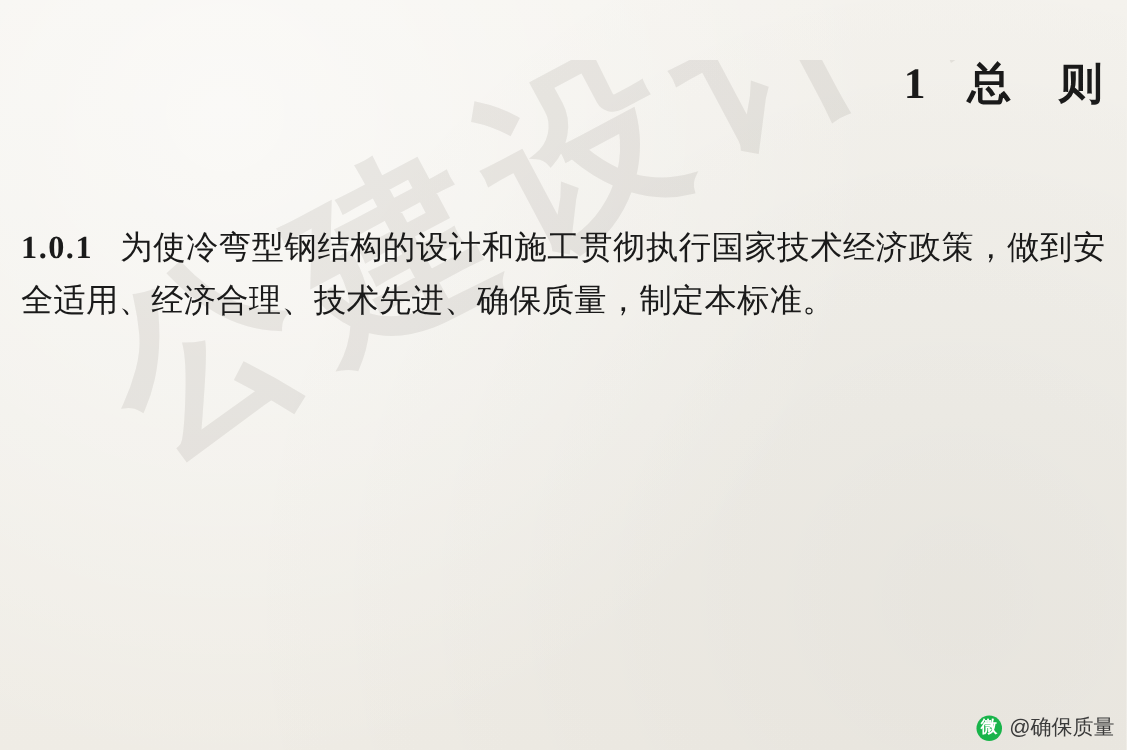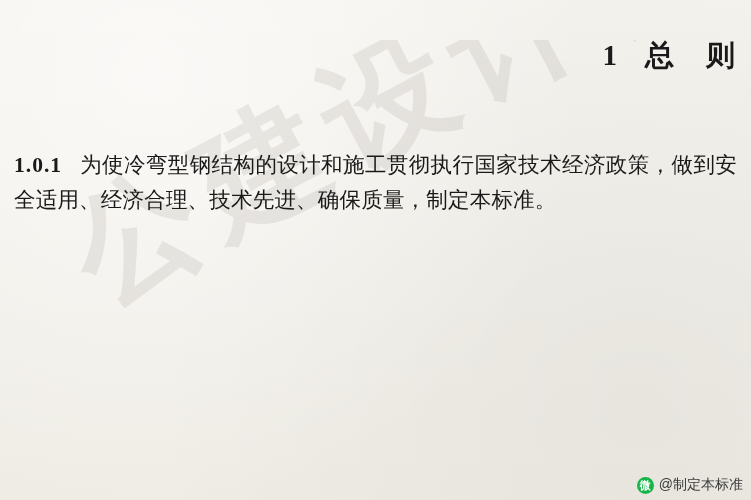--- a/index.html
+++ b/index.html
@@ -142,16 +142,16 @@
         <span class="clause-no">1.0.1</span><span class="indent"></span><span>为使冷弯型钢结构的设计和施工贯彻执行国家技术经济政策，做到安全适用、经济合理、技术先进、确保质量，制定本标准。</span>
       </p>
 
 
 
     </div>
   </div>
 
   <div id="badge">
     <span class="logo">微</span>
-    <span>@制定本标准</span>
+    <span>@确保质量</span>
   </div>
 
 </div>
 
 </body></html>

